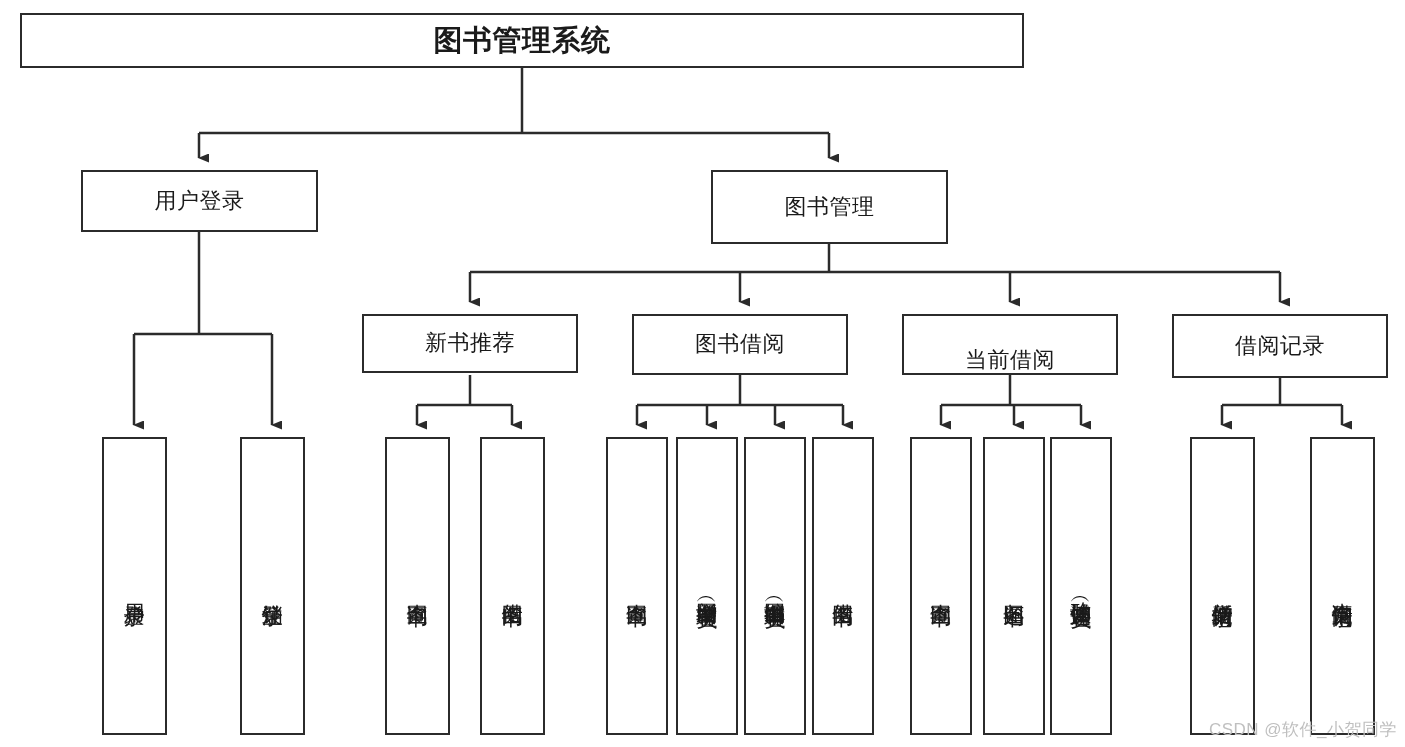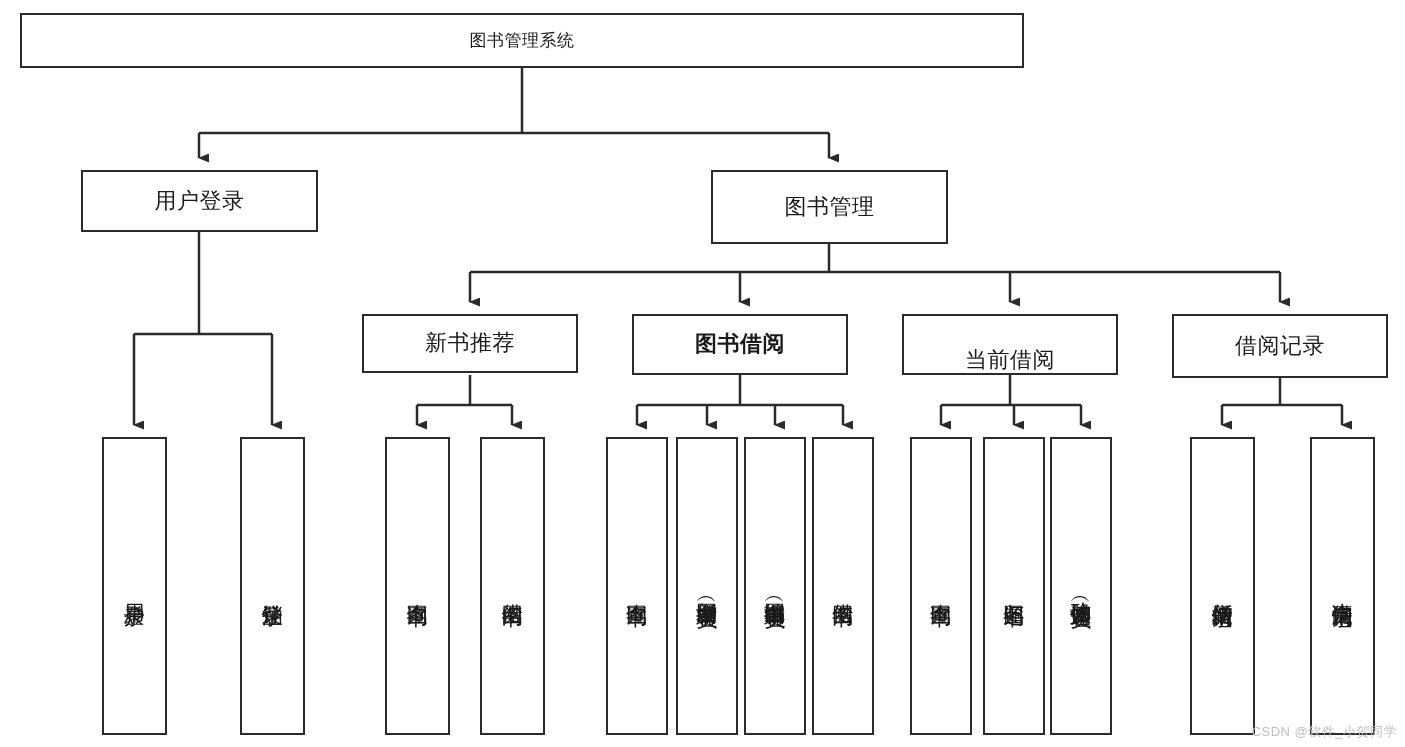--- a/index.html
+++ b/index.html
@@ -39,41 +39,42 @@
     display: block;
     text-align: center;
     line-height: 1.12;
     white-space: pre;
   }
   .node.horizontal .node-label {
     font-size: 22px;
     letter-spacing: 0.5px;
   }
   .node.root .node-label {
-    font-size: 17px;
+    font-size: 29px;
+    font-weight: bold;
   }
   .node.vertical {
     align-items: center;
     justify-content: center;
     padding-top: 6px;
   }
   .node.vertical .node-label {
     writing-mode: vertical-rl;
     text-orientation: upright;
     font-size: 21px;
     line-height: 1.22;
     letter-spacing: 1px;
     white-space: normal;
     max-height: 280px;
   }
   #watermark {
     position: absolute;
     right: 8px;
     bottom: 6px;
-    font-size: 13px;
+    font-size: 17px;
     color: #bfbfbf;
     letter-spacing: 0.5px;
     z-index: 5;
     white-space: nowrap;
   }
 </style>
 </head>
 <body>
 
 <div id="diagram-root">
@@ -133,21 +134,21 @@
   <div class="node horizontal" style="left:81px; top:170px; width:237px; height:62px;">
     <span class="node-label">用户登录</span>
   </div>
   <div class="node horizontal" style="left:711px; top:170px; width:237px; height:74px;">
     <span class="node-label">图书管理</span>
   </div>
 
   <div class="node horizontal" style="left:362px; top:314px; width:216px; height:59px;">
     <span class="node-label">新书推荐</span>
   </div>
-  <div class="node horizontal" style="left:632px; top:314px; width:216px; height:61px;font-weight:bold;">
+  <div class="node horizontal" style="left:632px; top:314px; width:216px; height:61px;">
     <span class="node-label">图书借阅</span>
   </div>
   <div class="node horizontal" style="left:902px; top:314px; width:216px; height:61px;align-items:flex-end;">
     <span class="node-label">当前借阅</span>
   </div>
   <div class="node horizontal" style="left:1172px; top:314px; width:216px; height:64px;">
     <span class="node-label">借阅记录</span>
   </div>
 
   <div class="node vertical" style="left:102px; top:437px; width:65px; height:298px;">

